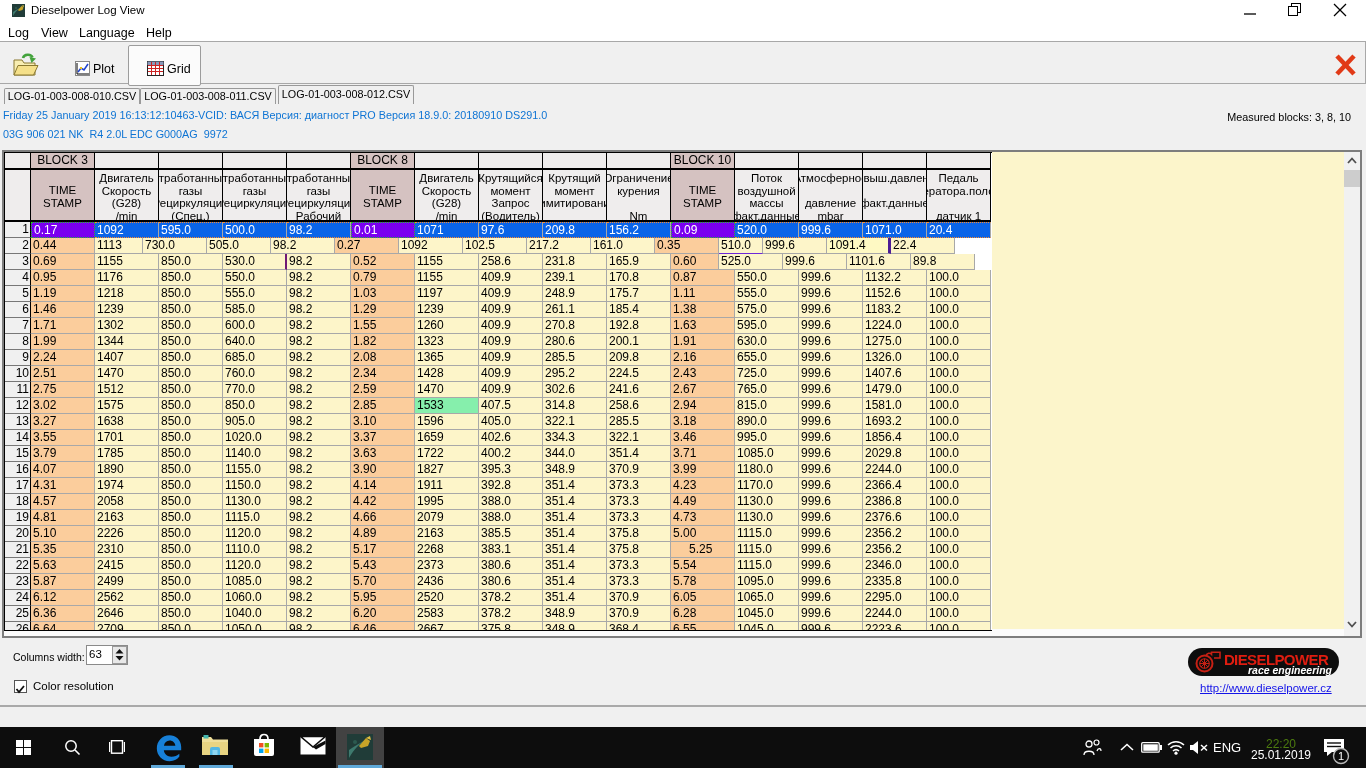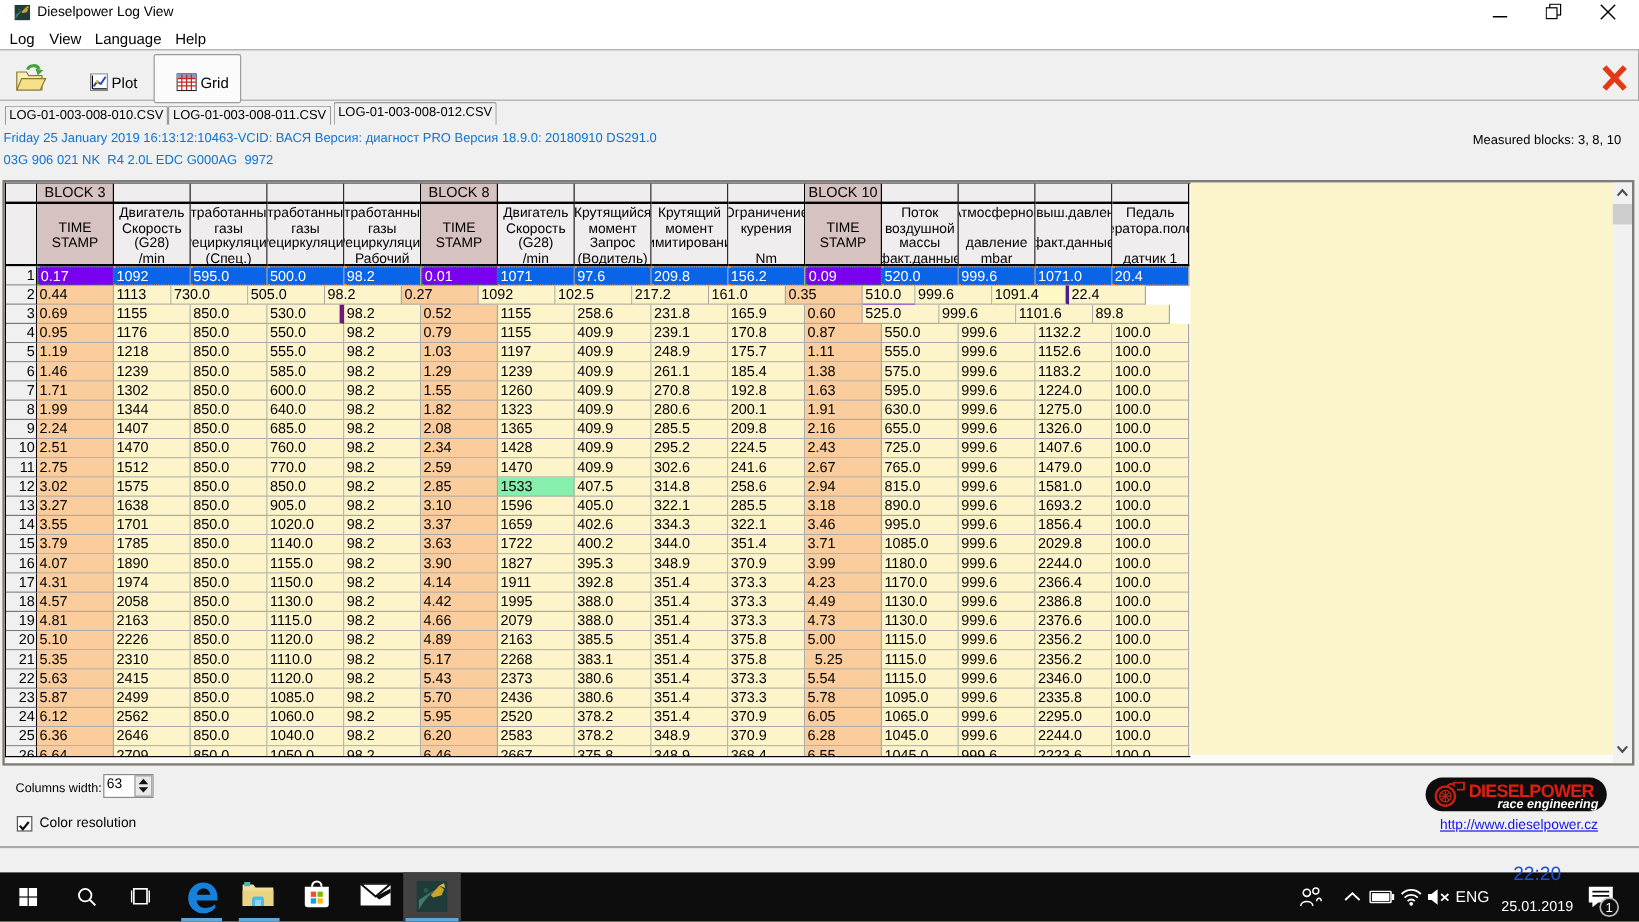--- a/index.html
+++ b/index.html
@@ -335,21 +335,21 @@
         <div style="width:44px;background:#fdf5c9;border-right:1px solid #a8a8a8;border-bottom:1px solid #6d28d9;line-height:15px;padding-left:2px;overflow:hidden">510.0</div>
         <div style="width:64px;background:#fdf5c9;border-right:1px solid #a8a8a8;border-bottom:1px solid #a8a8a8;line-height:15px;padding-left:2px;overflow:hidden">999.6</div>
         <div style="width:64px;background:#fef9c3;border-right:3px solid #4c1d95;border-bottom:1px solid #a8a8a8;line-height:15px;padding-left:2px;overflow:hidden">1091.4</div>
         <div style="width:64px;background:#fdf5c9;border-right:1px solid #a8a8a8;border-bottom:1px solid #a8a8a8;line-height:15px;padding-left:2px;overflow:hidden">22.4</div>
       </div>
       <div class="abs" style="left:0;top:101px;width:987px;height:16px;display:flex;font-size:12px">
         <div style="width:26px;background:#f0f0f0;border-right:1px solid #000;border-bottom:1px solid #777;text-align:right;padding-right:1px;line-height:15px;font-size:12px">3</div>
         <div style="width:64px;background:#fbcd9c;border-right:1px solid #a8a8a8;border-bottom:1px solid #a8a8a8;line-height:15px;padding-left:2px;overflow:hidden">0.69</div>
         <div style="width:64px;background:#fdf5c9;border-right:1px solid #a8a8a8;border-bottom:1px solid #a8a8a8;line-height:15px;padding-left:2px;overflow:hidden">1155</div>
         <div style="width:64px;background:#fdf5c9;border-right:1px solid #a8a8a8;border-bottom:1px solid #a8a8a8;line-height:15px;padding-left:2px;overflow:hidden">850.0</div>
-        <div style="width:64px;background:#fdf5c9;border-right:4px solid #701a75;border-bottom:1px solid #a8a8a8;line-height:15px;padding-left:2px;overflow:hidden">530.0</div>
+        <div style="width:64px;background:#fdf5c9;border-right:2px solid #701a75;border-bottom:1px solid #a8a8a8;line-height:15px;padding-left:2px;overflow:hidden">530.0</div>
         <div style="width:64px;background:#fdf5c9;border-right:1px solid #a8a8a8;border-bottom:1px solid #a8a8a8;line-height:15px;padding-left:2px;overflow:hidden">98.2</div>
         <div style="width:64px;background:#fbcd9c;border-right:1px solid #a8a8a8;border-bottom:1px solid #a8a8a8;line-height:15px;padding-left:2px;overflow:hidden">0.52</div>
         <div style="width:64px;background:#fdf5c9;border-right:1px solid #a8a8a8;border-bottom:1px solid #a8a8a8;line-height:15px;padding-left:2px;overflow:hidden">1155</div>
         <div style="width:64px;background:#fdf5c9;border-right:1px solid #a8a8a8;border-bottom:1px solid #a8a8a8;line-height:15px;padding-left:2px;overflow:hidden">258.6</div>
         <div style="width:64px;background:#fdf5c9;border-right:1px solid #a8a8a8;border-bottom:1px solid #a8a8a8;line-height:15px;padding-left:2px;overflow:hidden">231.8</div>
         <div style="width:64px;background:#fdf5c9;border-right:1px solid #a8a8a8;border-bottom:1px solid #a8a8a8;line-height:15px;padding-left:2px;overflow:hidden">165.9</div>
         <div style="width:48px;background:#fbcd9c;border-right:1px solid #a8a8a8;border-bottom:1px solid #a8a8a8;line-height:15px;padding-left:2px;overflow:hidden">0.60</div>
         <div style="width:64px;background:#fdf5c9;border-right:1px solid #a8a8a8;border-bottom:1px solid #a8a8a8;line-height:15px;padding-left:2px;overflow:hidden">525.0</div>
         <div style="width:64px;background:#fdf5c9;border-right:1px solid #a8a8a8;border-bottom:1px solid #a8a8a8;line-height:15px;padding-left:2px;overflow:hidden">999.6</div>
         <div style="width:64px;background:#fdf5c9;border-right:1px solid #a8a8a8;border-bottom:1px solid #a8a8a8;line-height:15px;padding-left:2px;overflow:hidden">1101.6</div>
@@ -666,21 +666,21 @@
         <div style="width:64px;background:#fbcd9c;border-right:1px solid #a8a8a8;border-bottom:1px solid #a8a8a8;line-height:15px;padding-left:2px;overflow:hidden">5.35</div>
         <div style="width:64px;background:#fdf5c9;border-right:1px solid #a8a8a8;border-bottom:1px solid #a8a8a8;line-height:15px;padding-left:2px;overflow:hidden">2310</div>
         <div style="width:64px;background:#fdf5c9;border-right:1px solid #a8a8a8;border-bottom:1px solid #a8a8a8;line-height:15px;padding-left:2px;overflow:hidden">850.0</div>
         <div style="width:64px;background:#fdf5c9;border-right:1px solid #a8a8a8;border-bottom:1px solid #a8a8a8;line-height:15px;padding-left:2px;overflow:hidden">1110.0</div>
         <div style="width:64px;background:#fdf5c9;border-right:1px solid #a8a8a8;border-bottom:1px solid #a8a8a8;line-height:15px;padding-left:2px;overflow:hidden">98.2</div>
         <div style="width:64px;background:#fbcd9c;border-right:1px solid #a8a8a8;border-bottom:1px solid #a8a8a8;line-height:15px;padding-left:2px;overflow:hidden">5.17</div>
         <div style="width:64px;background:#fdf5c9;border-right:1px solid #a8a8a8;border-bottom:1px solid #a8a8a8;line-height:15px;padding-left:2px;overflow:hidden">2268</div>
         <div style="width:64px;background:#fdf5c9;border-right:1px solid #a8a8a8;border-bottom:1px solid #a8a8a8;line-height:15px;padding-left:2px;overflow:hidden">383.1</div>
         <div style="width:64px;background:#fdf5c9;border-right:1px solid #a8a8a8;border-bottom:1px solid #a8a8a8;line-height:15px;padding-left:2px;overflow:hidden">351.4</div>
         <div style="width:64px;background:#fdf5c9;border-right:1px solid #a8a8a8;border-bottom:1px solid #a8a8a8;line-height:15px;padding-left:2px;overflow:hidden">375.8</div>
-        <div style="width:64px;background:#fbcd9c;border-right:1px solid #a8a8a8;border-bottom:1px solid #a8a8a8;line-height:15px;padding-left:8px;overflow:hidden">5.25</div>
+        <div style="width:64px;background:#fbcd9c;border-right:1px solid #a8a8a8;border-bottom:1px solid #a8a8a8;line-height:15px;padding-left:18px;overflow:hidden">5.25</div>
         <div style="width:64px;background:#fdf5c9;border-right:1px solid #a8a8a8;border-bottom:1px solid #a8a8a8;line-height:15px;padding-left:2px;overflow:hidden">1115.0</div>
         <div style="width:64px;background:#fdf5c9;border-right:1px solid #a8a8a8;border-bottom:1px solid #a8a8a8;line-height:15px;padding-left:2px;overflow:hidden">999.6</div>
         <div style="width:64px;background:#fdf5c9;border-right:1px solid #a8a8a8;border-bottom:1px solid #a8a8a8;line-height:15px;padding-left:2px;overflow:hidden">2356.2</div>
         <div style="width:64px;background:#fdf5c9;border-right:1px solid #a8a8a8;border-bottom:1px solid #a8a8a8;line-height:15px;padding-left:2px;overflow:hidden">100.0</div>
       </div>
       <div class="abs" style="left:0;top:405px;width:987px;height:16px;display:flex;font-size:12px">
         <div style="width:26px;background:#f0f0f0;border-right:1px solid #000;border-bottom:1px solid #777;text-align:right;padding-right:1px;line-height:15px;font-size:12px">22</div>
         <div style="width:64px;background:#fbcd9c;border-right:1px solid #a8a8a8;border-bottom:1px solid #a8a8a8;line-height:15px;padding-left:2px;overflow:hidden">5.63</div>
         <div style="width:64px;background:#fdf5c9;border-right:1px solid #a8a8a8;border-bottom:1px solid #a8a8a8;line-height:15px;padding-left:2px;overflow:hidden">2415</div>
         <div style="width:64px;background:#fdf5c9;border-right:1px solid #a8a8a8;border-bottom:1px solid #a8a8a8;line-height:15px;padding-left:2px;overflow:hidden">850.0</div>
@@ -870,21 +870,21 @@
     <path d="M3.5,8 C6.5,5 11.5,5 14.5,8" fill="none" stroke="#fff" stroke-width="1.5"></path>
     <path d="M6,11 C7.8,9.2 10.2,9.2 12,11" fill="none" stroke="#fff" stroke-width="1.5"></path>
     <circle cx="9" cy="13.2" r="1.6" fill="#fff"></circle>
   </svg>
 <svg class="abs" style="left:1189px;top:740px" width="19" height="15">
     <polygon points="1,5 4,5 9,1 9,14 4,10 1,10" fill="#fff"></polygon>
     <line x1="12" y1="5" x2="18" y2="10.5" stroke="#fff" stroke-width="1.5"></line>
     <line x1="18" y1="5" x2="12" y2="10.5" stroke="#fff" stroke-width="1.5"></line>
   </svg>
 <div class="abs" style="left:1213px;top:740px;width:30px;font-size:13px;color:#fff">ENG</div>
-<div class="abs" style="left:1252px;top:720px;width:58px;text-align:center;font-size:16px;color:#1d4ed8">22:20</div>
+<div class="abs" style="left:1252px;top:737px;width:58px;text-align:center;font-size:12px;color:#4d7c0f">22:20</div>
 <div class="abs" style="left:1248px;top:748px;width:66px;text-align:center;font-size:12px;color:#fff">25.01.2019</div>
 <svg class="abs" style="left:1322px;top:737px" width="28" height="28">
     <path d="M2,2 h20 v13 h-12 l-5,4 v-4 h-3 z" fill="#fff"></path>
     <line x1="5" y1="6" x2="19" y2="6" stroke="#0d0d0d" stroke-width="1.4"></line>
     <line x1="5" y1="9.5" x2="19" y2="9.5" stroke="#0d0d0d" stroke-width="1.4"></line>
     <circle cx="19" cy="19" r="7.5" fill="#0d0d0d" stroke="#b9b9b9" stroke-width="1.4"></circle>
     <text x="19" y="23" text-anchor="middle" font-size="11" fill="#fff" font-family="Liberation Sans">1</text>
   </svg>
 <style>.hl{display:flex;justify-content:center;overflow:hidden;height:12.5px;line-height:12.5px;white-space:nowrap}.hl span{flex:0 0 auto}</style>
 </body></html>

